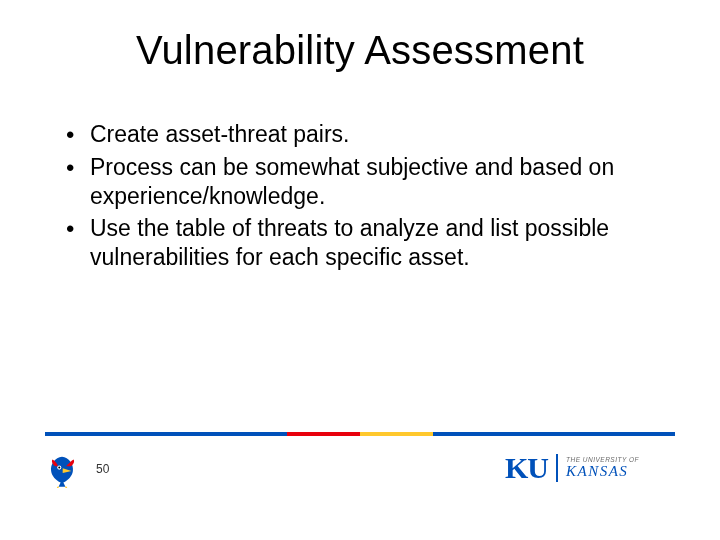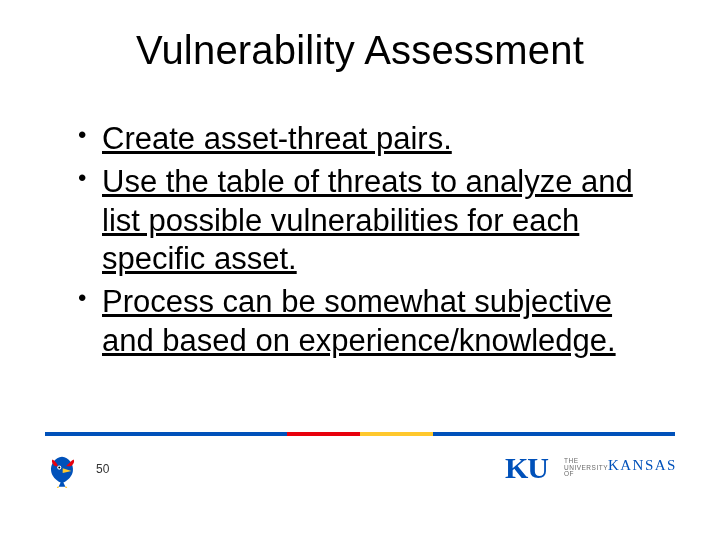--- a/index.html
+++ b/index.html
@@ -24,25 +24,24 @@
     left: 0;
     right: 0;
     text-align: center;
     font-size: 40px;
     font-weight: 400;
     letter-spacing: 0.2px;
   }
   .body {
     position: absolute;
     top: 120px;
-    left: 72px;
+    left: 60px;
     right: 60px;
-    font-size: 31px;
+    font-size: 23px;
     line-height: 1.25;
-    text-decoration: underline;
   }
   ul.bullets {
     list-style: none;
     padding: 0;
     margin: 0;
   }
   ul.bullets > li {
     position: relative;
     padding-left: 30px;
     margin: 0 0 4px 0;
@@ -108,22 +107,23 @@
     line-height: 1;
   }
   .ku-divider {
     width: 2px;
     height: 28px;
     background: #0051ba;
     margin: 0 2px 0 2px;
   }
   .ku-text {
     display: flex;
-    flex-direction: row;
+    flex-direction: column;
     line-height: 1;
+    font-style: italic;
   }
   .ku-text .line1 {
     font-size: 6.5px;
     letter-spacing: 0.5px;
     color: #6a6a6a;
   }
   .ku-text .line2 {
     font-family: "Times New Roman", Times, serif;
     font-size: 15px;
     letter-spacing: 1.5px;
@@ -134,22 +134,22 @@
 </head>
 <body>
 
 <div class="slide">
 
   <div class="title">Vulnerability Assessment</div>
 
   <div class="body">
     <ul class="bullets">
       <li>Create asset-threat pairs.</li>
+      <li>Process can be somewhat subjective and based on experience/knowledge.</li>
       <li>Use the table of threats to analyze and list possible vulnerabilities for each specific asset.</li>
-      <li>Process can be somewhat subjective and based on experience/knowledge.</li>
     </ul>
   </div>
 
   <div class="footer">
     <div class="rule">
       <div class="seg-blue1"></div>
       <div class="seg-red"></div>
       <div class="seg-yellow"></div>
       <div class="seg-blue2"></div>
     </div>

